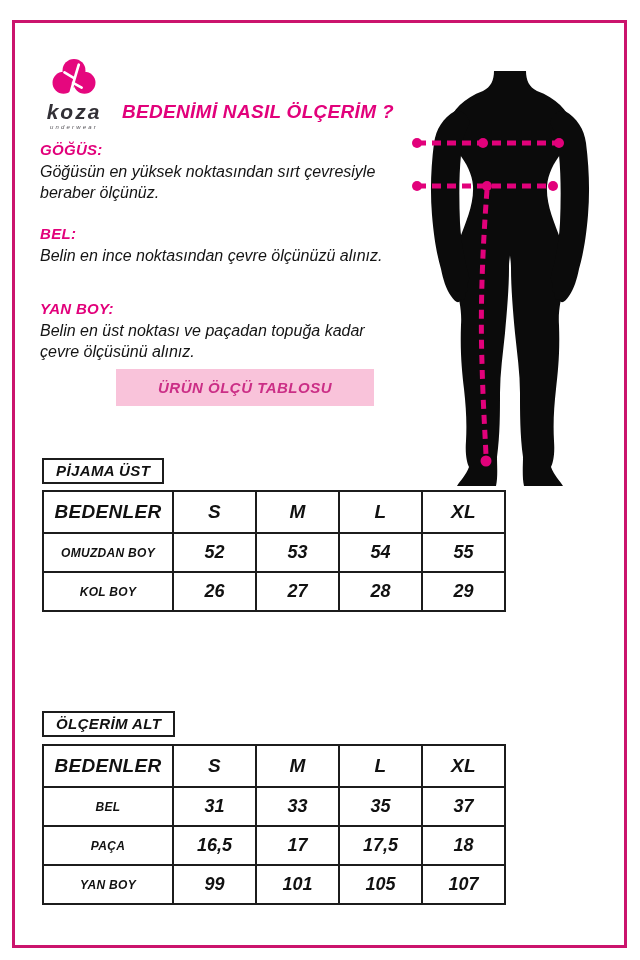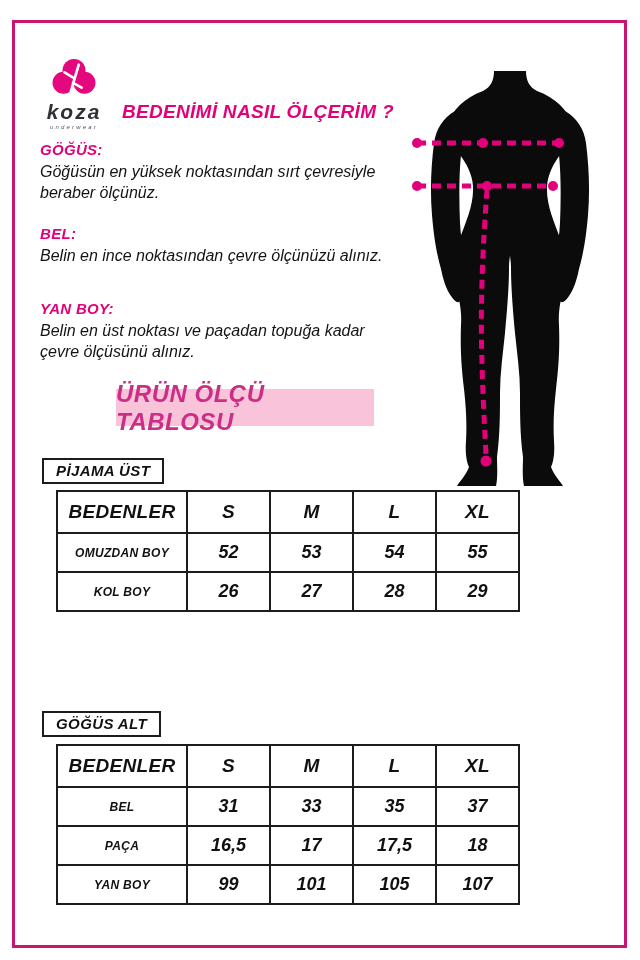--- a/index.html
+++ b/index.html
@@ -19,33 +19,33 @@
                 color:#e2017b; letter-spacing:.3px;margin-left:16px; }
 
   
   .section { position:absolute; left:40px; width:362px; }
   .section .hd { font-size:15px; font-weight:bold; color:#e2017b; letter-spacing:.3px; margin-bottom:3px; }
   .section .bd { font-size:16px; color:#141414; line-height:1.32; }
   .sec-0 { top:141px; }
   .sec-1 { top:225px; }
   .sec-2 { top:300px; }
 
-  .banner { position:absolute; left:116px; top:389px; width:258px; height:37px;
-            background:#f9c3da; color:#cb2e86; font-size:24px; font-weight:bold;
+  .banner { position:absolute; left:116px; top:369px; width:258px; height:37px;
+            background:#f9c3da; color:#cb2e86; font-size:15px; font-weight:bold;
             letter-spacing:.5px; display:flex; align-items:center; justify-content:center; }
 
   .figure-wrap { position:absolute; left:410px; top:63px; width:190px; height:430px; }
 
   
   .tbl-label { position:absolute; left:42px; border:2px solid #1c1c1c; background:#fff;
                padding:2px 12px 3px; font-size:15px; font-weight:bold; color:#111; letter-spacing:.4px; }
   .lbl-0 { top:458px; }
   .lbl-1 { top:711px; }
 
-  table.size-table { position:absolute; left:56px; border-collapse:collapse; table-layout:fixed; width:462px;border-radius:12px; }
+  table.size-table { position:absolute; left:42px; border-collapse:collapse; table-layout:fixed; width:462px;border-radius:12px; }
   .tbl-0 { top:490px; }
   .tbl-1 { top:744px; }
   table.size-table th, table.size-table td { border:2px solid #1c1c1c; text-align:center; vertical-align:middle;
             color:#111; background:#fff; padding:0; }
   table.size-table th { height:40px; font-size:19px; font-weight:bold; letter-spacing:.3px; }
   table.size-table td { height:37px; font-size:18px; font-weight:bold; }
   table.size-table td:first-child { font-size:12px; letter-spacing:.3px; }
   table.size-table col.c-label { width:130px; }
   table.size-table col.c-size { width:83px; }
 </style>
@@ -178,21 +178,21 @@
         <tr>
           <td>KOL BOY</td>
           <td>26</td>
           <td>27</td>
           <td>28</td>
           <td>29</td>
         </tr>
       </tbody>
     </table>
 
-  <div class="tbl-label lbl-1">GÖĞÜS ALT</div>
+  <div class="tbl-label lbl-1">ÖLÇERİM ALT</div>
   <table class="size-table tbl-1">
     <colgroup>
         <col class="c-label">
         <col class="c-size">
         <col class="c-size">
         <col class="c-size">
         <col class="c-size">
       </colgroup>
   <thead>
         <tr>

